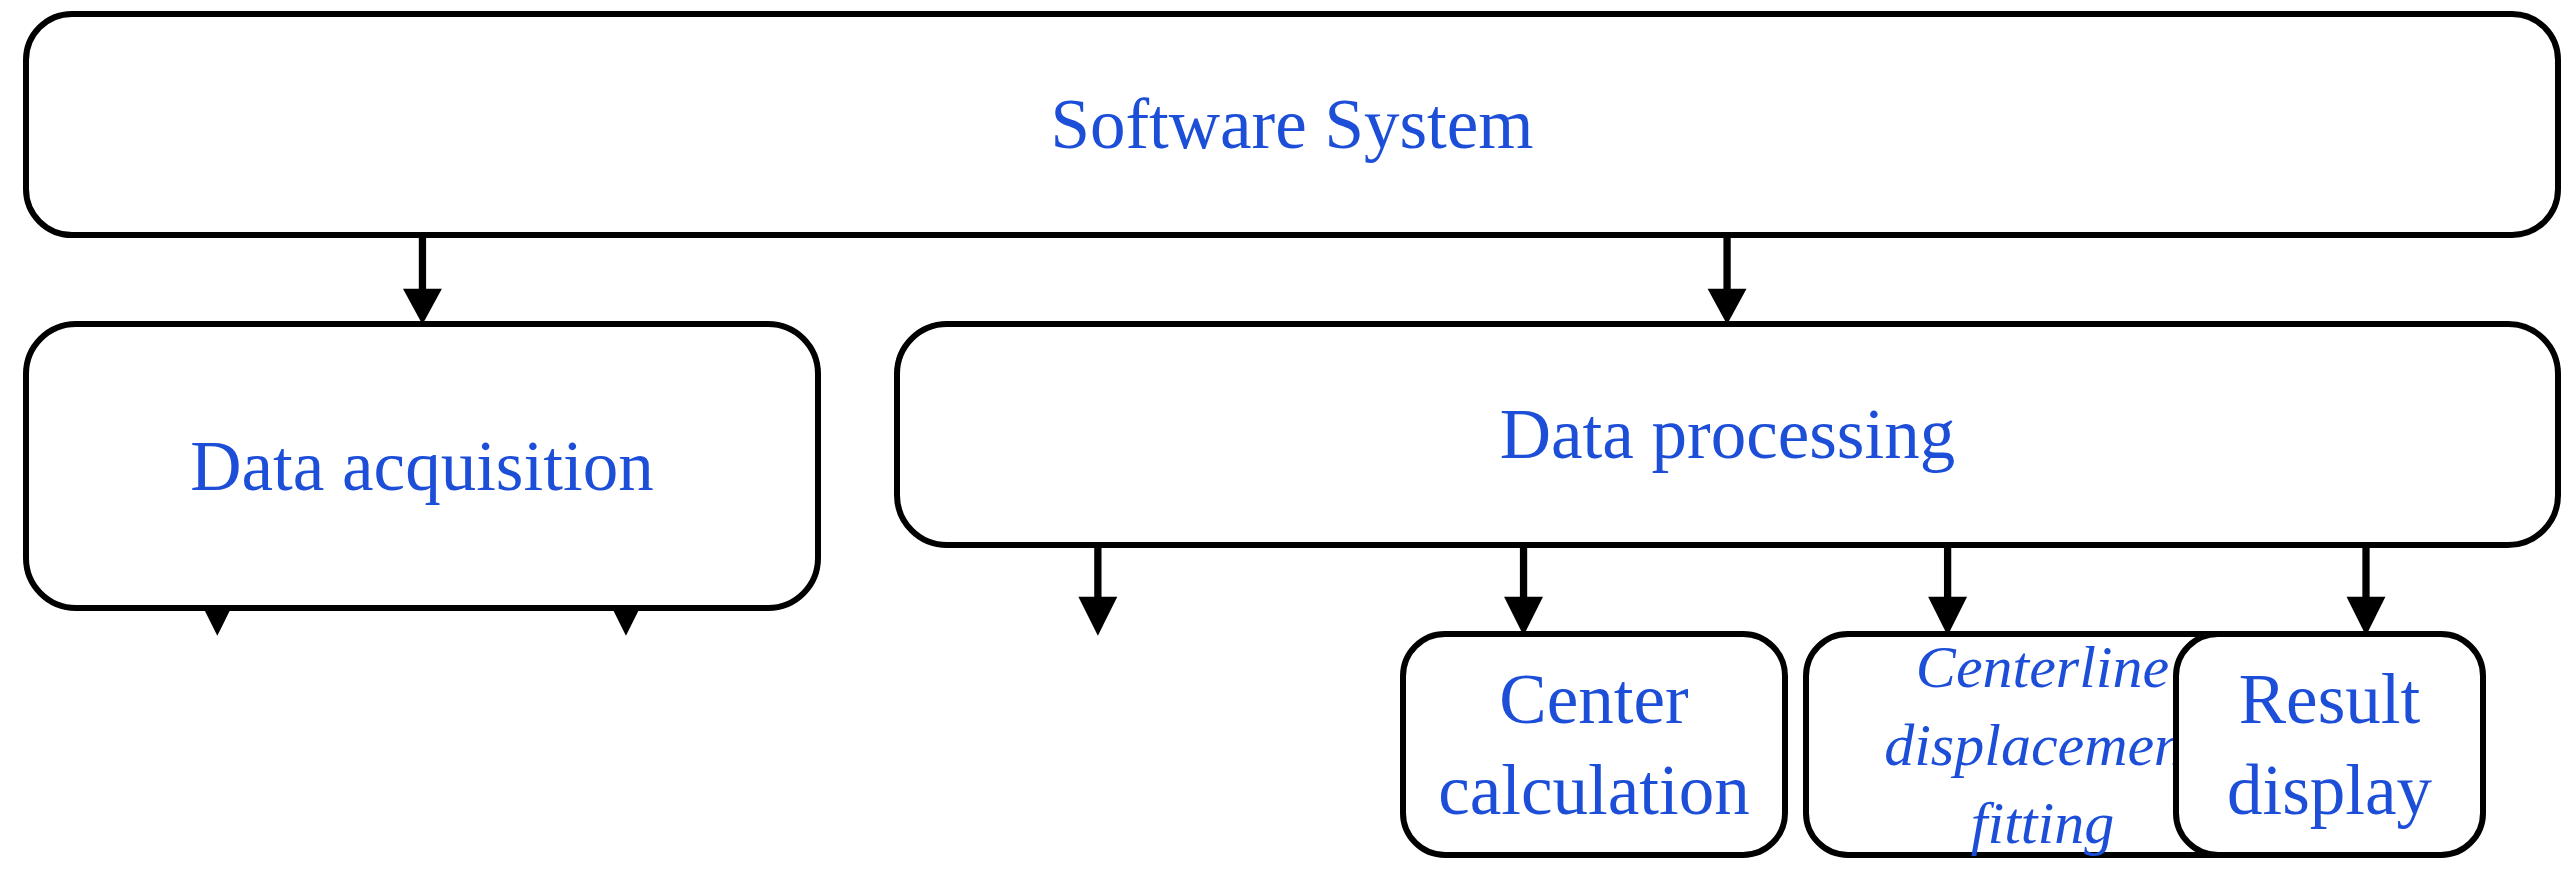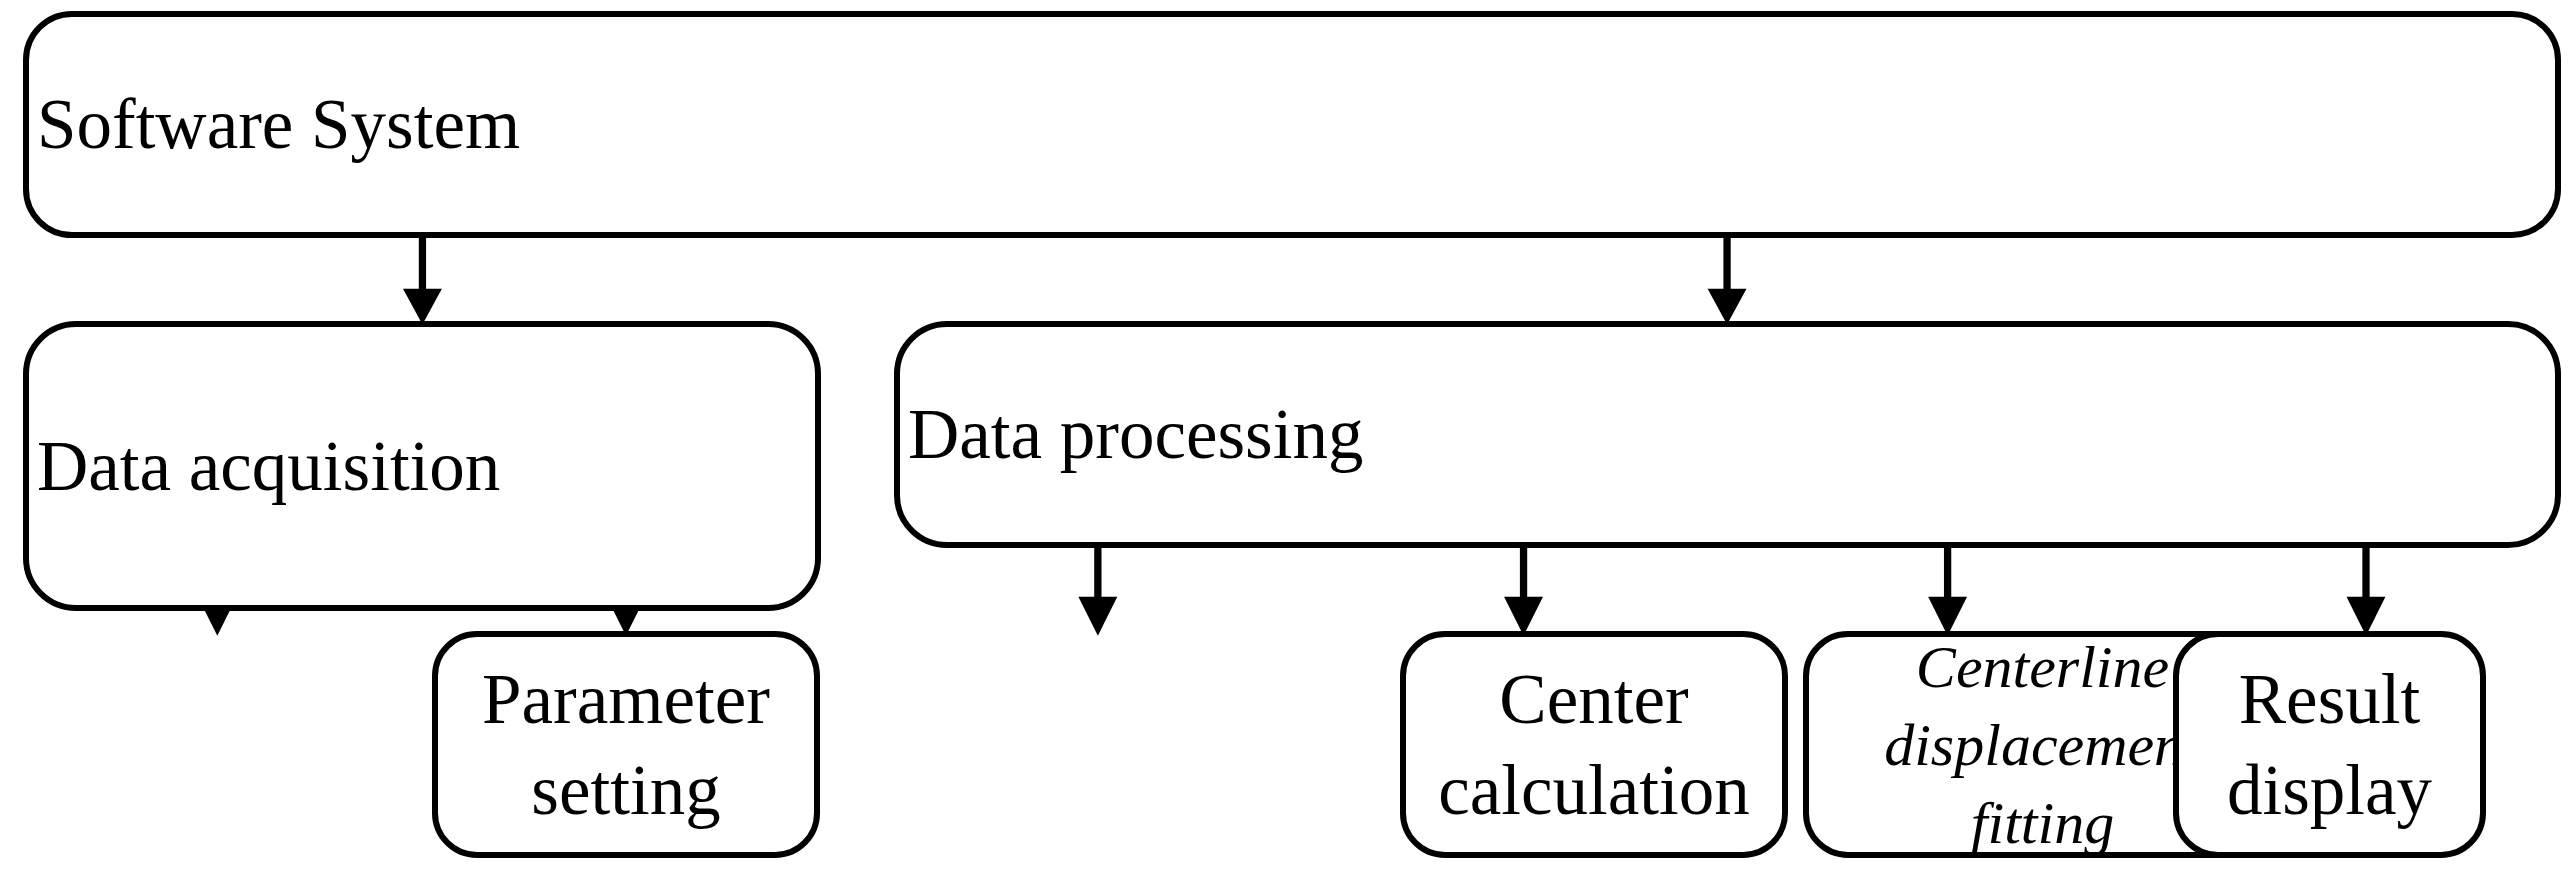--- a/index.html
+++ b/index.html
@@ -31,24 +31,25 @@
     fill: #000000;
     stroke: none;
   }
   .node {
     position: absolute;
     box-sizing: border-box;
     border: 6.5px solid #000000;
     background: #ffffff;
     display: flex;
     align-items: center;
+    justify-content: center;
     text-align: center;
     font-size: 71px;
     line-height: 1.28;
-    color: #000000;
+    color: #1d4ed8;
   }
   .node .label {
     display: block;
     padding: 0 8px;
   }
   #node-software-system {
     left: 23px; top: 11.4px; width: 2538px; height: 227px;
     border-radius: 49px;
   }
   #node-data-acquisition {
@@ -119,23 +120,20 @@
 
   <div class="node" id="node-data-acquisition">
     <span class="label">Data acquisition</span>
   </div>
 
   <div class="node" id="node-data-processing">
     <span class="label">Data processing</span>
   </div>
 
 
-  <div class="node leaf" id="node-parameter-setting">
-    <span class="label">Parameter setting</span>
-  </div>
 
 
   <div class="node leaf" id="node-center-calculation">
     <span class="label">Center calculation</span>
   </div>
 
   <div class="node leaf" id="node-centerline-displacement-fitting">
     <span class="label">Centerline displacement fitting</span>
   </div>
 

